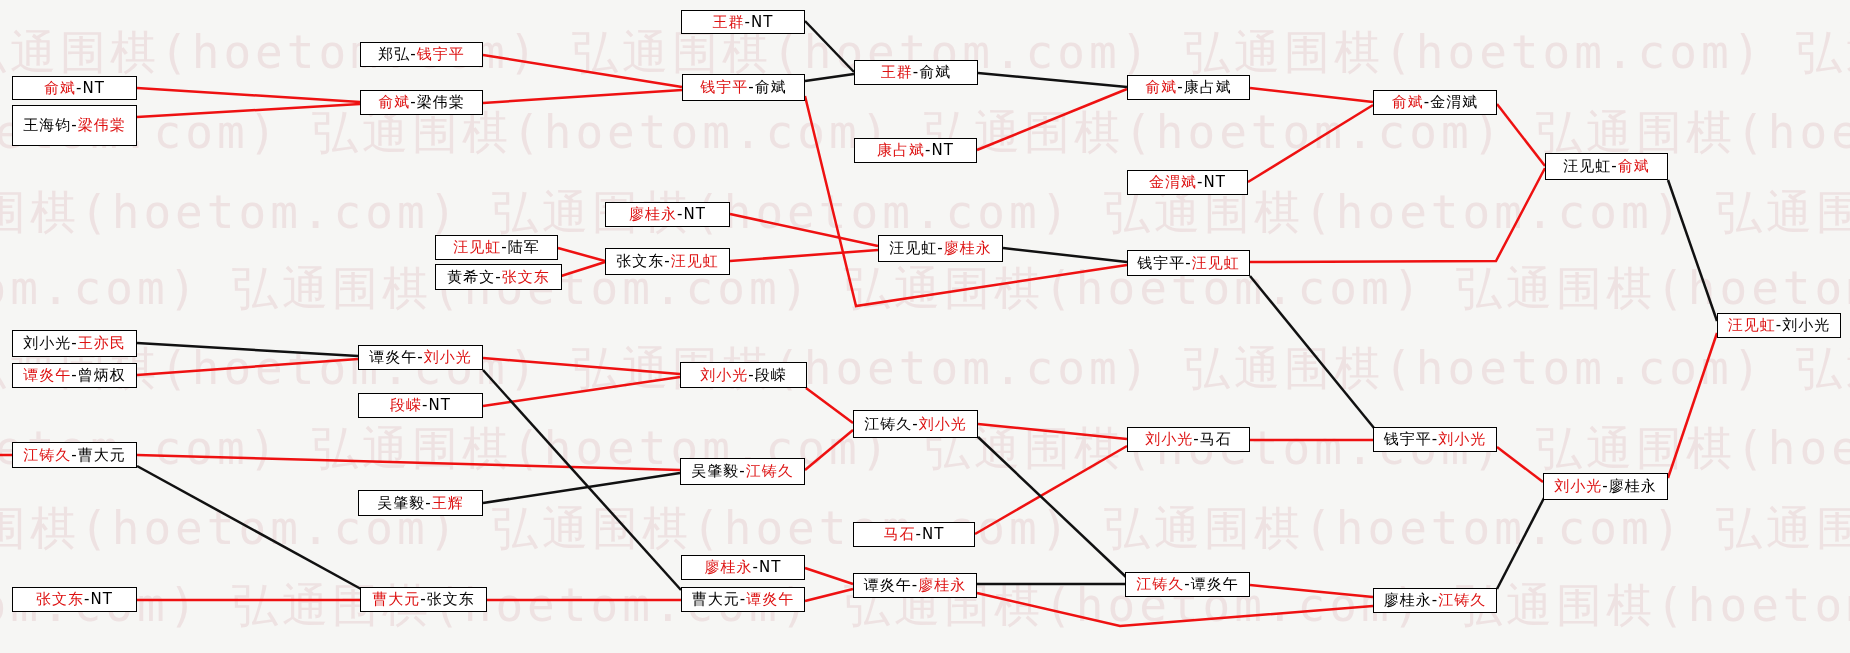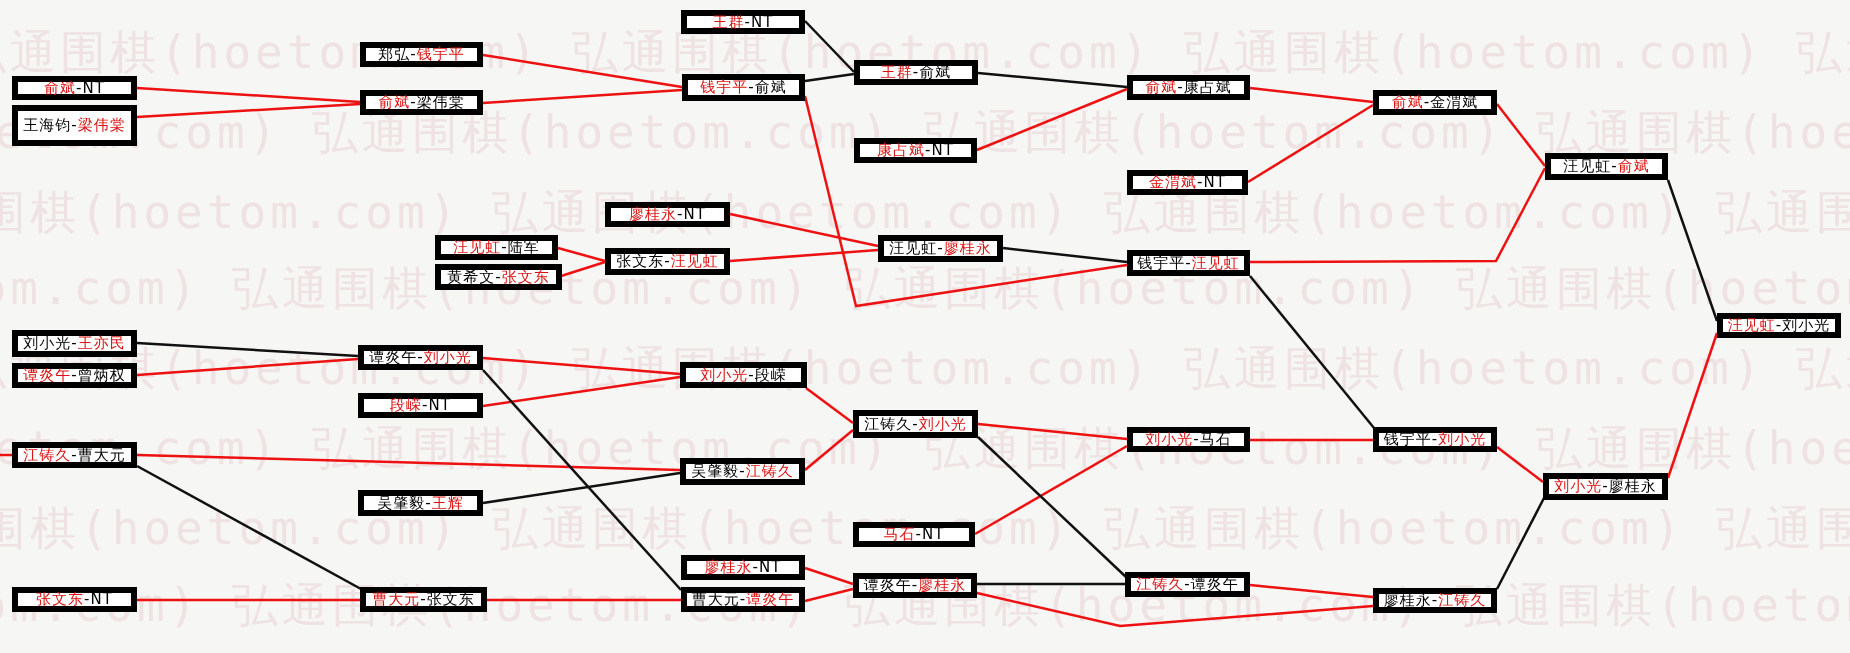--- a/index.html
+++ b/index.html
@@ -2,21 +2,21 @@
 <html><head>
 <meta charset="utf-8">
 <style>
   html,body{margin:0;padding:0;}
   #canvas{position:relative;width:1850px;height:653px;background:#f6f6f4;overflow:hidden;
           font-family:"DejaVu Sans","Liberation Sans",sans-serif;}
   #watermark-layer{position:absolute;inset:0;z-index:0;pointer-events:none;}
   .wm-row{position:absolute;white-space:nowrap;font-family:"DejaVu Sans Mono","Liberation Mono",monospace;
           font-size:46px;letter-spacing:4px;color:#eee2e2;user-select:none;}
   #edges-svg{position:absolute;left:0;top:0;z-index:1;}
-  .match-box{position:absolute;box-sizing:border-box;background:#ffffff;border:6px solid #ef4444;
+  .match-box{position:absolute;box-sizing:border-box;background:#ffffff;border:1px solid #ef4444;
              display:flex;align-items:center;justify-content:center;z-index:2;
              font-size:15px;letter-spacing:1px;line-height:1;cursor:pointer;}
   .match-box span{white-space:nowrap;}
   .p-red{color:#dd1111;}
   .p-black{color:#000000;}
 </style>
 </head>
 <body>
 
 <div id="canvas" style="background: rgb(246, 246, 244);">

